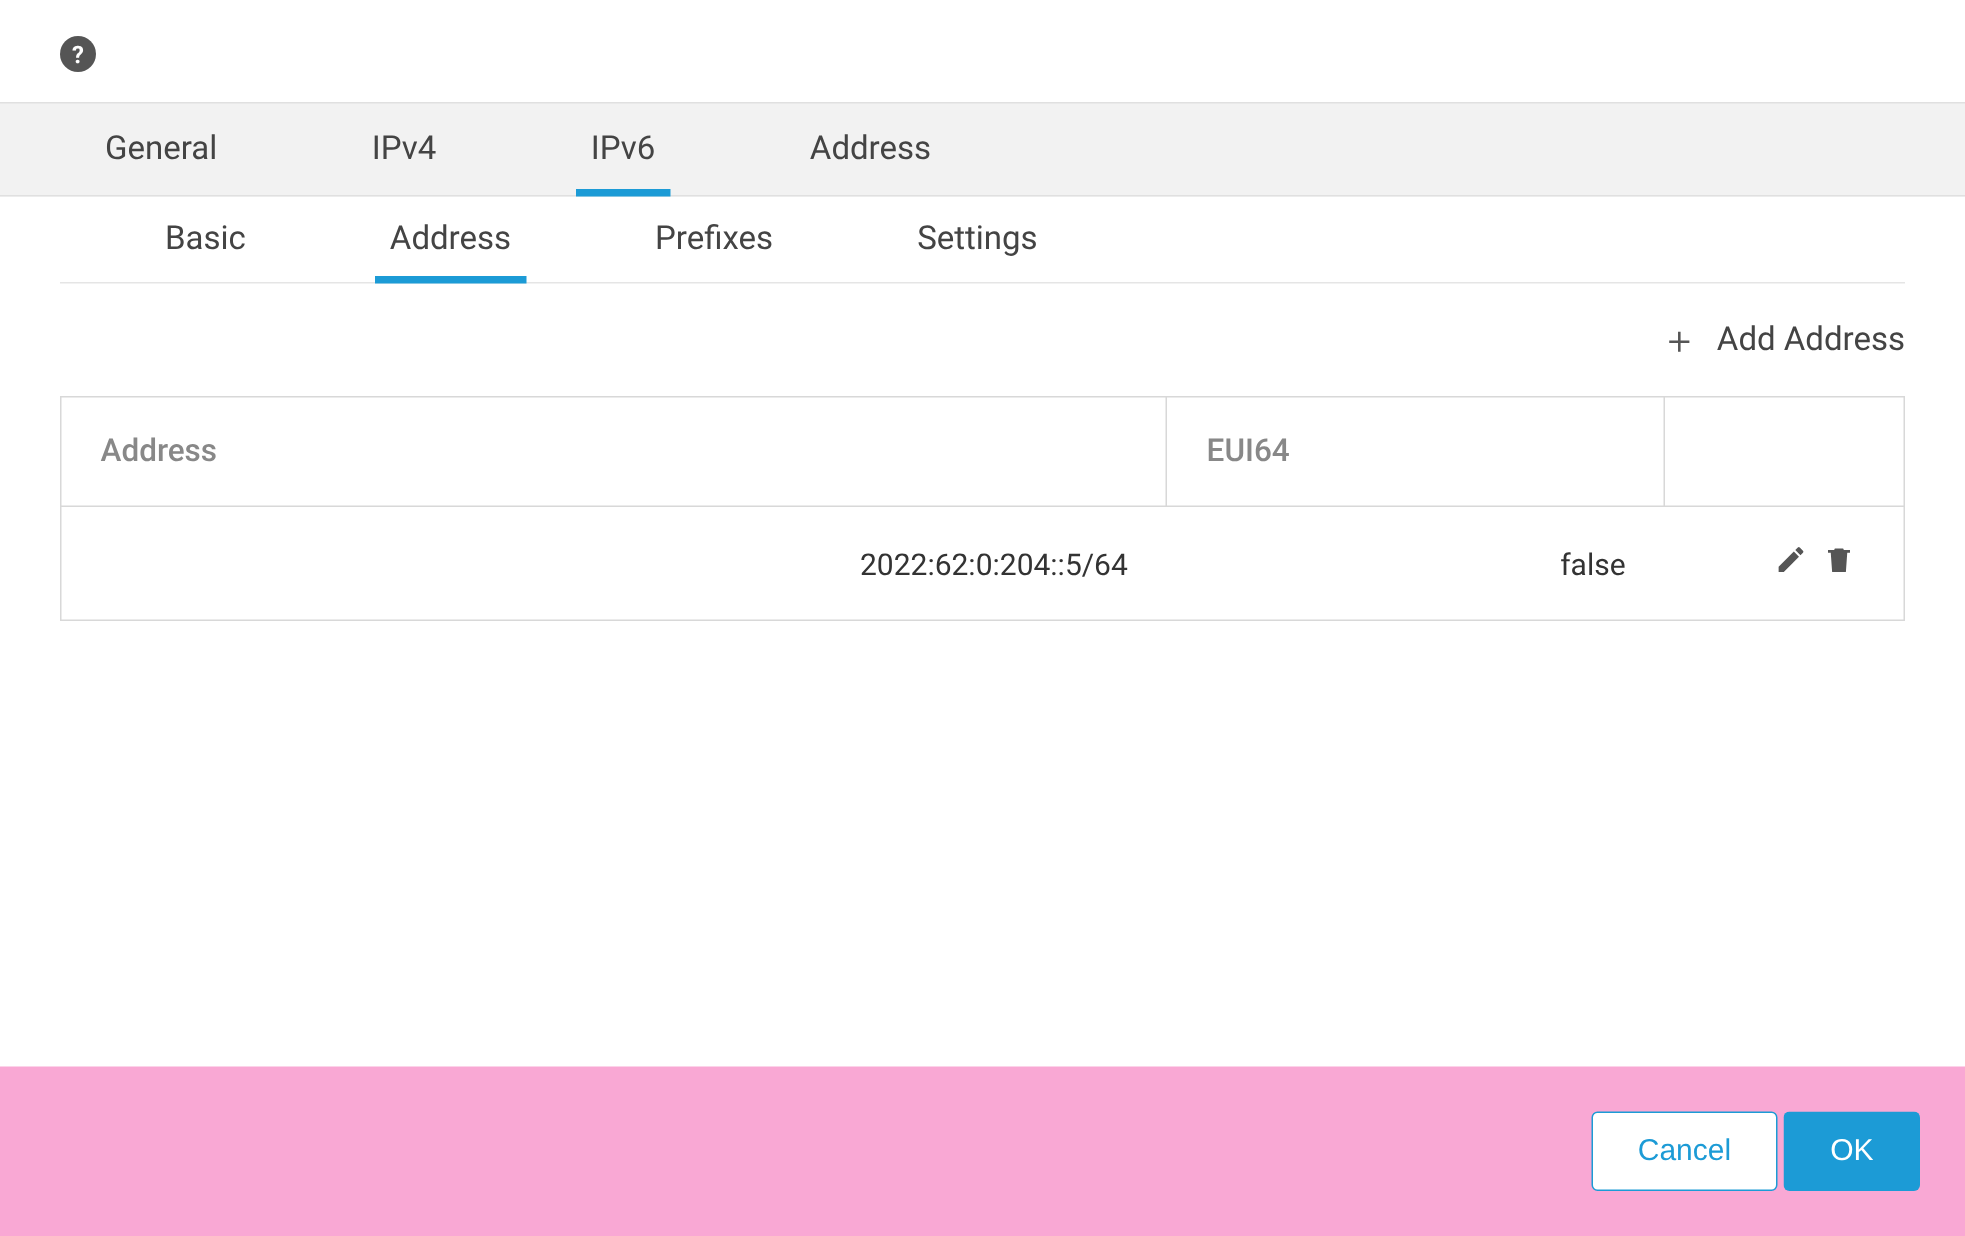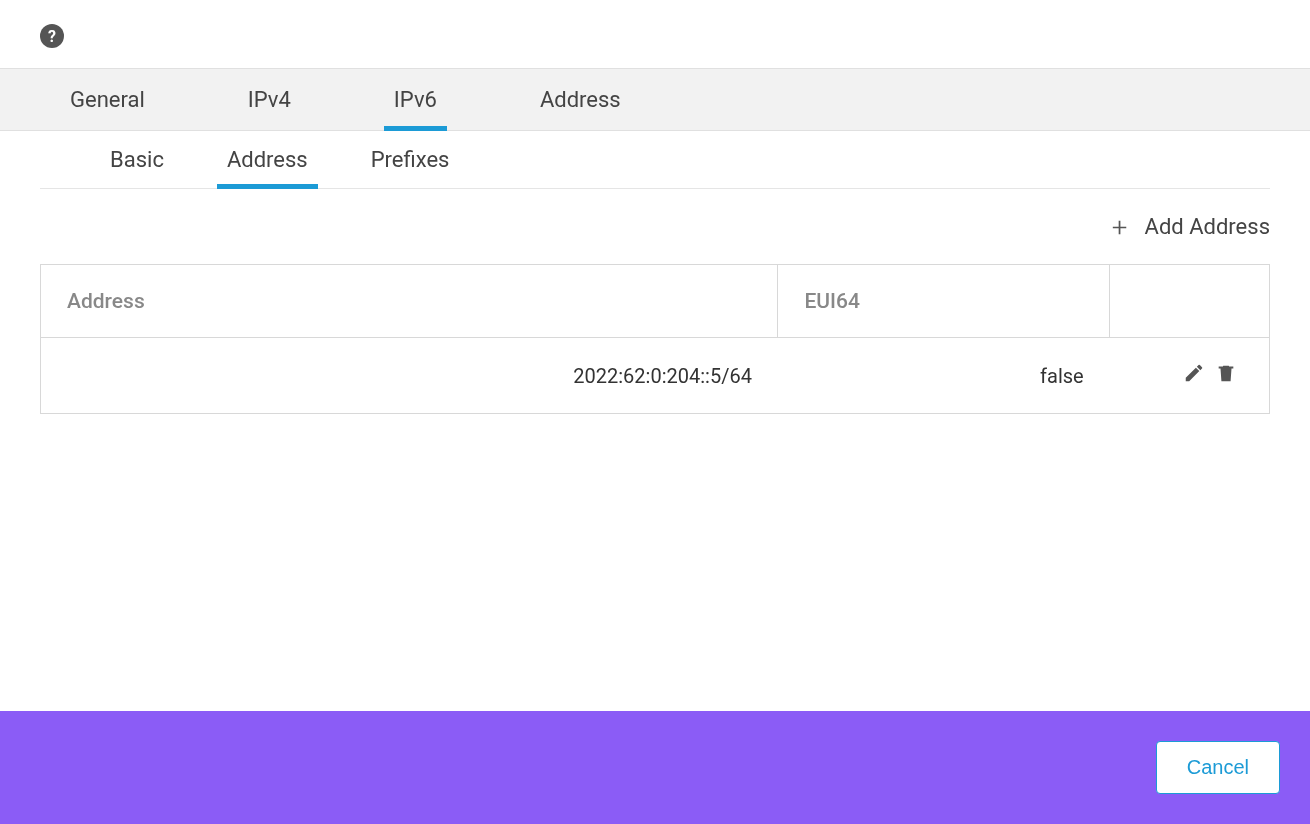--- a/index.html
+++ b/index.html
@@ -59,21 +59,21 @@
       position: absolute;
       left: 0;
       right: 0;
       bottom: -1px;
       height: 5px;
       background: #1c9bd6;
     }
     .tabs-level2 {
       display: flex;
       padding-left: 60px;
-      gap: 43px;
+      gap: 76px;
       border-bottom: 1px solid #e5e5e5;
       margin: 0 40px;
     }
     .tabs-level2 .tab {
       padding: 16px 10px;
       font-size: 22px;
       color: #444;
       cursor: pointer;
       position: relative;
     }
@@ -150,21 +150,21 @@
       width: 22px;
       height: 22px;
       fill: #555;
       cursor: pointer;
     }
     .footer {
       position: absolute;
       left: 0;
       right: 0;
       bottom: 0;
-      background: #8b5cf6;
+      background: #f9a8d4;
       padding: 30px 30px;
       display: flex;
       justify-content: flex-end;
       gap: 4px;
     }
     .btn {
       padding: 14px 30px;
       font-size: 20px;
       border-radius: 4px;
       cursor: pointer;
@@ -191,20 +191,21 @@
   <div class="tab">General</div>
   <div class="tab">IPv4</div>
   <div class="tab active">IPv6</div>
   <div class="tab">Address</div>
 </div>
 
 <div class="tabs-level2">
   <div class="tab">Basic</div>
   <div class="tab active">Address</div>
   <div class="tab">Prefixes</div>
+  <div class="tab">Settings</div>
 </div>
 
 <div class="content">
   <div class="add-row">
     <div class="add-btn">
       <span class="plus-icon">＋</span>
       <span>Add Address</span>
     </div>
   </div>
 
@@ -230,13 +231,14 @@
               </svg>
           </span>
         </td>
       </tr>
     </tbody>
   </table>
 </div>
 
 <div class="footer">
   <button class="btn btn-cancel">Cancel</button>
+  <button class="btn btn-ok">OK</button>
 </div>
 
 </body></html>

